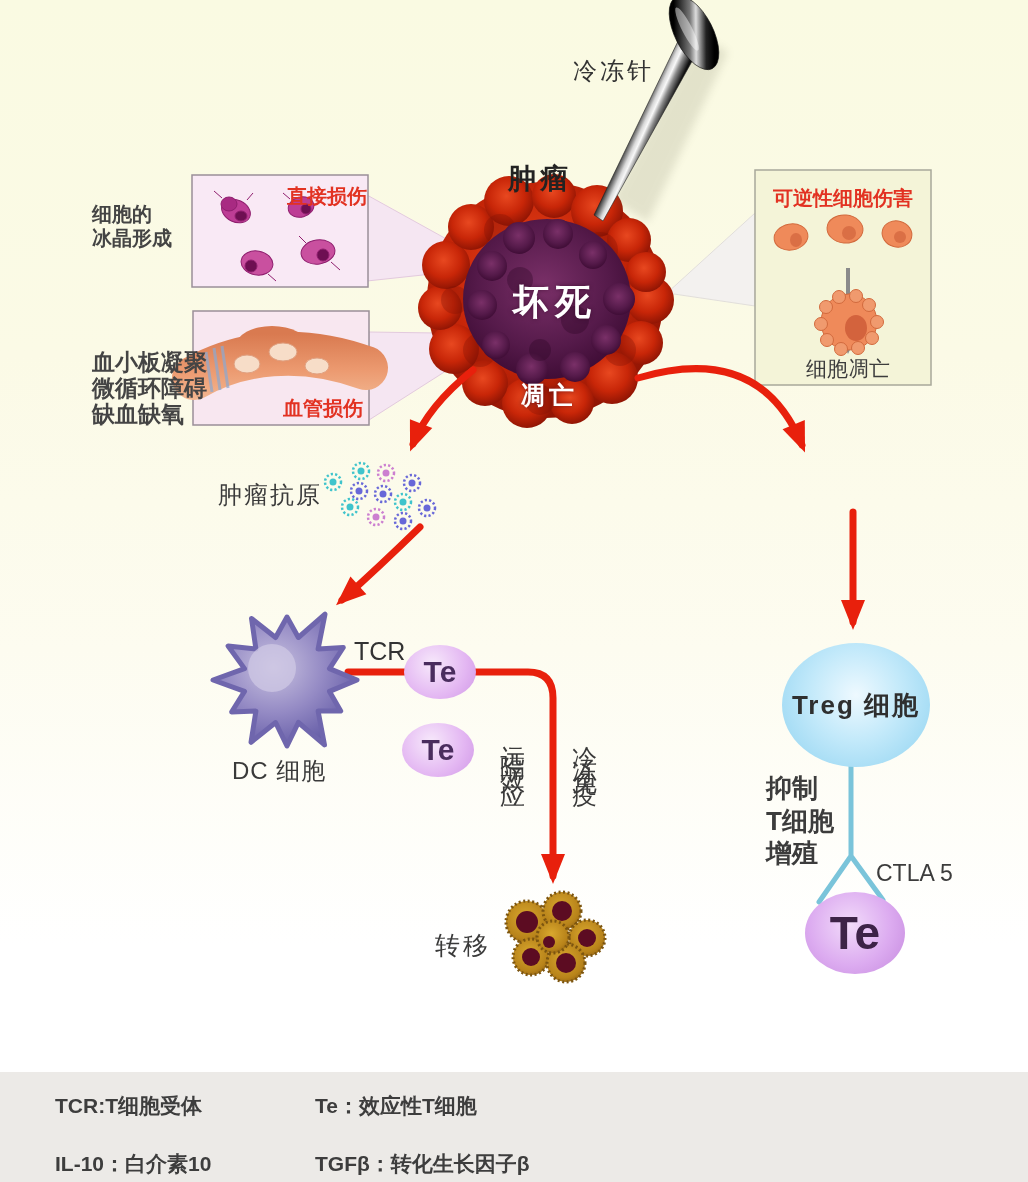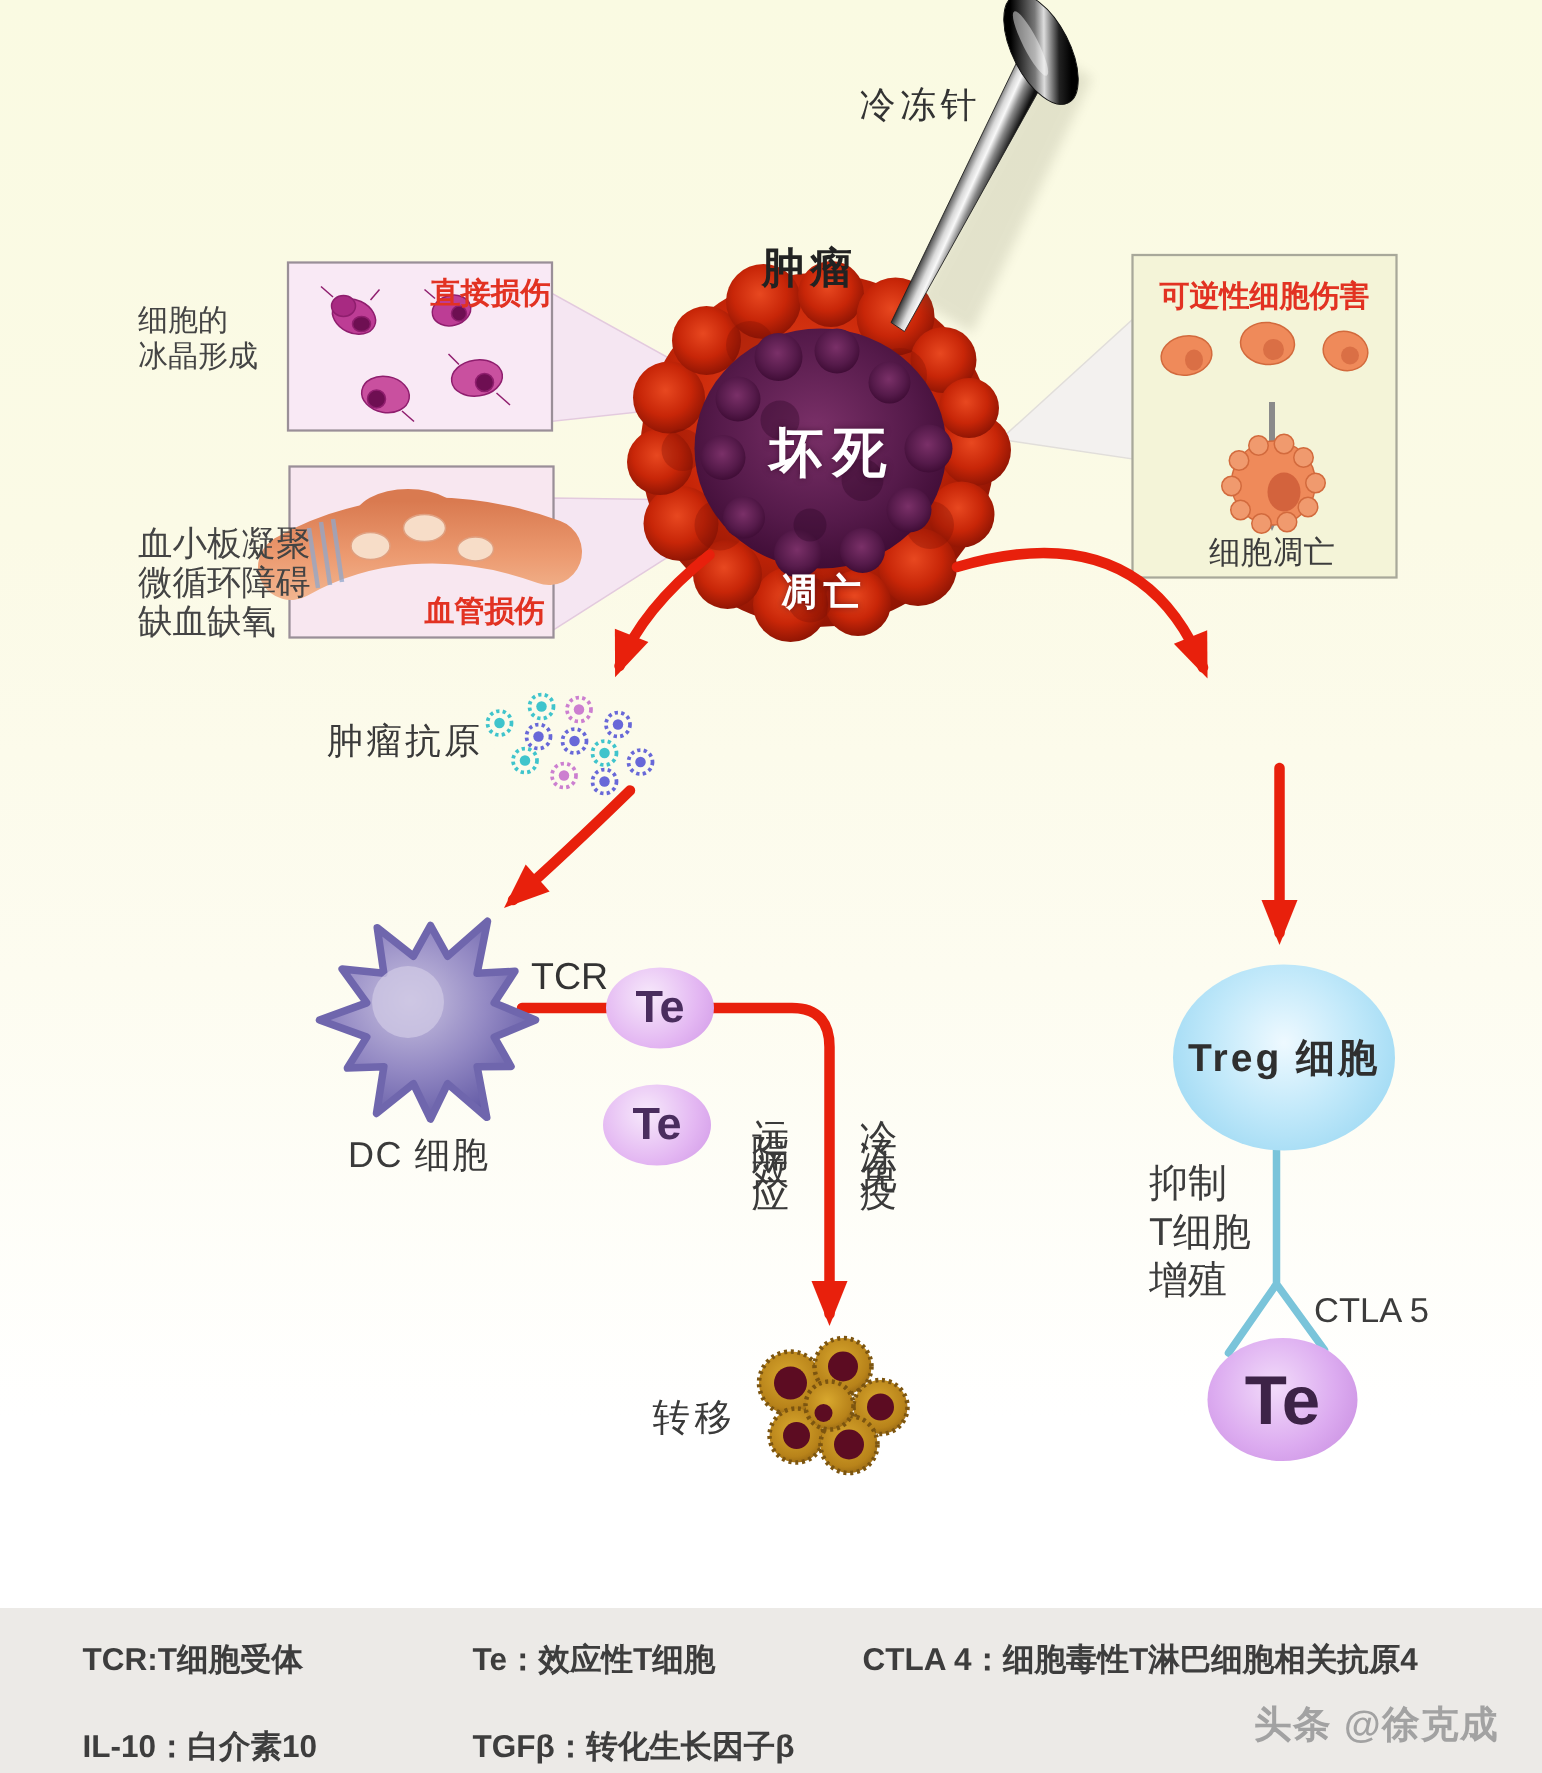--- a/index.html
+++ b/index.html
@@ -3,21 +3,21 @@
 <meta charset="utf-8">
 <style>
   html,body{margin:0;padding:0;}
   .canvas{
     position:relative;width:1028px;height:1182px;overflow:hidden;
     background:linear-gradient(180deg,#fafae2 0%,#fbfae6 30%,#fdfcf0 55%,#ffffff 80%);
     font-family:"Liberation Sans","DejaVu Sans",sans-serif;color:#3a3a3a;
   }
   .art{position:absolute;left:0;top:0;z-index:1;}
   .lbl{position:absolute;z-index:3;line-height:1.2;}
-  .prelines{white-space:pre-line;}
+  .prelines{white-space:pre-line;font-weight:bold;}
   .red-title{color:#e23222;font-weight:bold;font-size:20px;}
   .white-big{color:#fff;font-weight:bold;text-shadow:0 0 4px rgba(40,0,30,.55);}
   .vtext{writing-mode:vertical-rl;text-orientation:upright;letter-spacing:12px;font-size:25px;color:#3a3a3a;}
   .bubble{position:absolute;z-index:2;border-radius:50%;display:flex;align-items:center;justify-content:center;}
   .te-small{width:72px;height:54px;background:radial-gradient(circle at 40% 35%,#f7e9fb,#e3b6f2 60%,#cf97e6);
     color:#4a2d5e;font-weight:600;font-size:30px;}
   .te-big{width:100px;height:82px;background:radial-gradient(circle at 45% 40%,#f2dbfa,#dcabf0 55%,#c488dd);
     color:#3d2347;font-weight:600;font-size:46px;}
   .treg{width:148px;height:124px;background:radial-gradient(circle at 50% 42%,#eef9ff 0%,#c2e9fa 45%,#8ed2f0 100%);
     color:#2f2f2f;font-weight:600;font-size:26px;letter-spacing:2px;}
@@ -309,18 +309,16 @@
 T细胞
 增殖</div>
   <div class="lbl" style="left:876px;top:860px;font-size:23px;color:#3c3c3c;">CTLA 5</div>
   <div class="bubble te-big" style="left:805px;top:892px;">
       <span>Te</span>
     </div>
 
   <div class="legend-band"></div>
   <div class="legend-item" style="left:55px;top:1092px;">TCR:T细胞受体</div>
   <div class="legend-item" style="left:315px;top:1092px;">Te：效应性T细胞</div>
-  <div class="legend-item" style="left:575px;top:1092px;">CTLA 4：细胞毒性T淋巴细胞相关抗原4</div>
   <div class="legend-item" style="left:55px;top:1150px;">IL-10：白介素10</div>
   <div class="legend-item" style="left:315px;top:1150px;">TGFβ：转化生长因子β</div>
-  <div class="watermark" style="left:836px;top:1133px;">头条 @徐克成</div>
 
 </div>
 
 </body></html>

